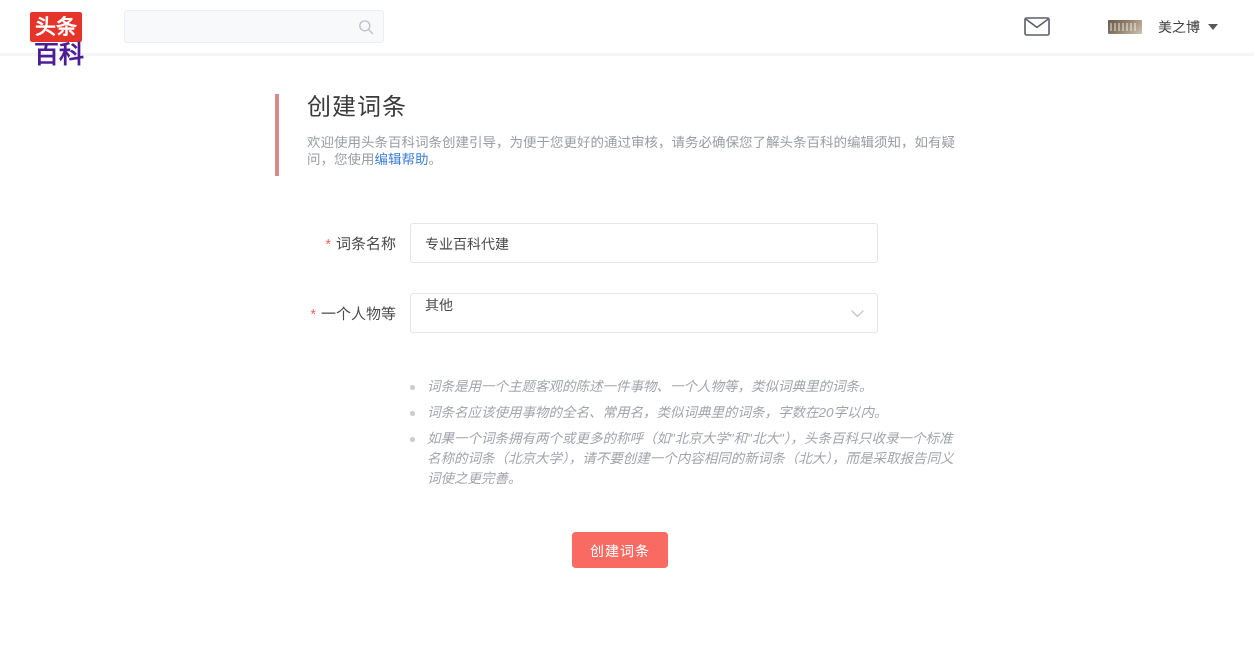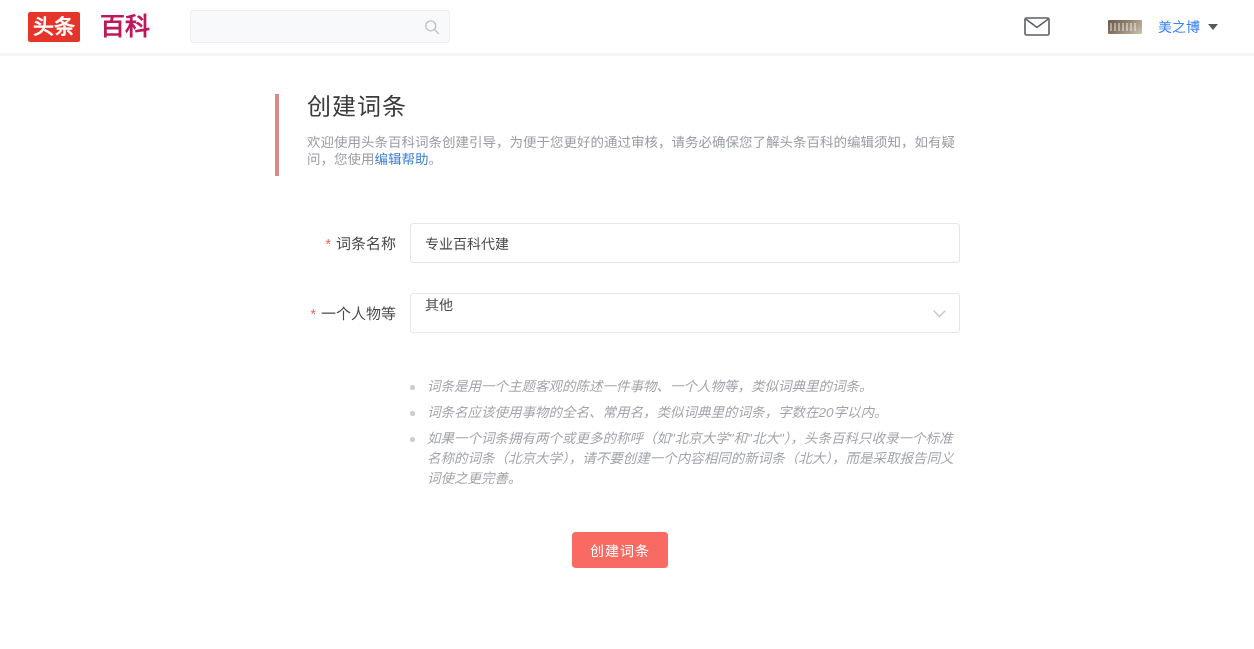--- a/index.html
+++ b/index.html
@@ -33,37 +33,38 @@
     background: #f4f5f7;
   }
 
   .logo {
     display: flex;
     align-items: center;
     margin-left: 28px;
     height: 30px;
     cursor: pointer;
     user-select: none;
+    flex-direction: column;
   }
   .logo-badge {
     background: #e5352b;
     color: #ffffff;
     font-size: 21px;
     font-weight: bold;
     line-height: 1;
     padding: 4px 5px 5px 5px;
     border-radius: 2px;
     letter-spacing: 0px;
   }
   .logo-text {
-    color: #be185d;
+    color: #4c1d95;
     font-size: 25px;
     font-weight: bold;
     line-height: 1;
-    margin-left: 20px;
+    margin-left: 6px;
     letter-spacing: 0px;
   }
 
   .search-wrap {
     margin-left: 40px;
     position: relative;
     width: 260px;
     height: 33px;
   }
   .search-input {
@@ -126,21 +127,21 @@
     position: absolute;
     left: 2px; top: 3px;
     width: 28px; height: 8px;
     background: repeating-linear-gradient(90deg,
       rgba(255,255,255,0.75) 0px, rgba(255,255,255,0.75) 2px,
       rgba(0,0,0,0.0) 2px, rgba(0,0,0,0.0) 4px);
     opacity: .55;
   }
   .user-name {
     font-size: 14px;
-    color: #3b82f6;
+    color: #404040;
     margin-left: 16px;
     line-height: 1;
   }
   .caret-down {
     width: 0; height: 0;
     border-left: 5px solid transparent;
     border-right: 5px solid transparent;
     border-top: 6px solid #555a61;
     margin-left: 8px;
   }
@@ -200,21 +201,21 @@
     white-space: nowrap;
   }
   .req-star {
     color: #f05a58;
     margin-right: 5px;
     font-size: 14px;
     line-height: 1;
   }
   .field {
     position: relative;
-    width: 550px;
+    width: 468px;
     height: 40px;
   }
   .field input.text-field,
   .field .select-field {
     width: 100%;
     height: 100%;
     border: 1px solid #e4e6e9;
     border-radius: 3px;
     background: #ffffff;
     font-size: 14px;

